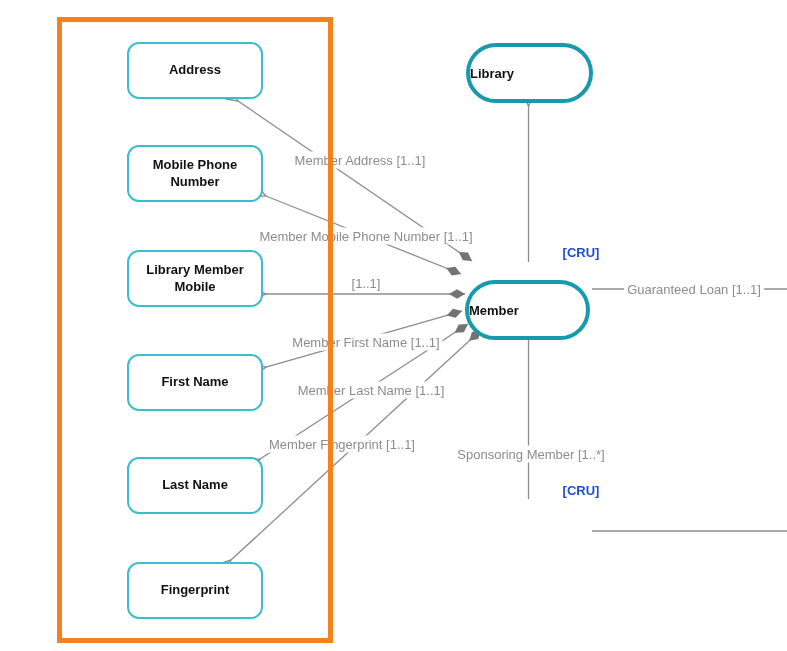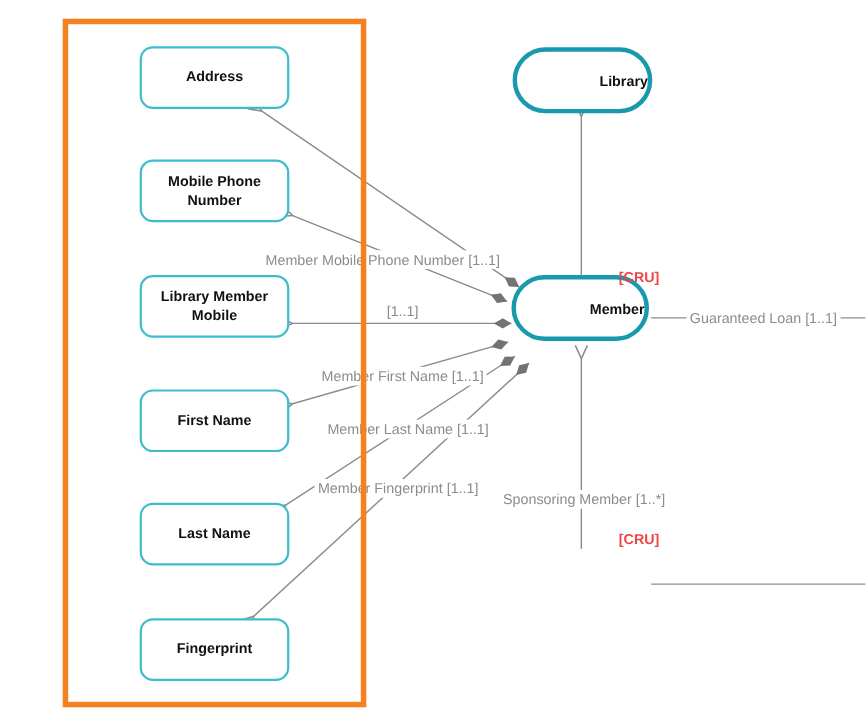--- a/index.html
+++ b/index.html
@@ -44,21 +44,21 @@
   
   .entity-node {
     position: absolute;
     width: 125px;
     height: 60px;
     border: 4px solid #1899ac;
     border-radius: 30px;
     background: #ffffff;
     display: flex;
     align-items: center;
-    justify-content: flex-end;
+    justify-content: flex-start;
     text-align: center;
     font-size: 13px;
     font-weight: bold;
     color: #111111;
     z-index: 2;
   }
 
   
   .edge-label {
     position: absolute;
@@ -70,21 +70,21 @@
     padding: 1px 3px;
     z-index: 3;
   }
 
   .crud-badge {
     position: absolute;
     transform: translate(-50%, -50%);
     white-space: nowrap;
     font-size: 13px;
     font-weight: bold;
-    color: #ef4444;
+    color: #1d4ed8;
     z-index: 3;
   }
 
   
   .highlight-frame {
     position: absolute;
     left: 57px;
     top: 17px;
     width: 276px;
     height: 626px;
@@ -141,30 +141,31 @@
   <div class="attr-box" style="top:354px">
     <span>First Name</span>
   </div>
   <div class="attr-box" style="top:562px">
     <span>Fingerprint</span>
   </div>
 
   <div class="entity-node" style="left:466px; top:43px; width:127px">
     <span>Library</span>
   </div>
-  <div class="entity-node" style="left:465px; top:250px">
+  <div class="entity-node" style="left:465px; top:280px">
     <span>Member</span>
   </div>
 
   <div class="crud-badge" style="left:581px; top:252px">[CRU]</div>
   <div class="crud-badge" style="left:581px; top:490px">[CRU]</div>
 
-  <div class="edge-label" style="left:348px; top:236px">Member Mobile Phone Number [1..1]</div>
+  <div class="edge-label" style="left:360px; top:160px">Member Address [1..1]</div>
+  <div class="edge-label" style="left:366px; top:236px">Member Mobile Phone Number [1..1]</div>
   <div class="edge-label" style="left:366px; top:283px">[1..1]</div>
   <div class="edge-label" style="left:366px; top:342px">Member First Name [1..1]</div>
   <div class="edge-label" style="left:371px; top:390px">Member Last Name [1..1]</div>
-  <div class="edge-label" style="left:362px; top:444px">Member Fingerprint [1..1]</div>
+  <div class="edge-label" style="left:342px; top:444px">Member Fingerprint [1..1]</div>
   <div class="edge-label" style="left:531px; top:454px">Sponsoring Member [1..*]</div>
   <div class="edge-label" style="left:694px; top:289px">Guaranteed Loan [1..1]</div>
 
   <div class="highlight-frame"></div>
 
 </div>
 
 </body></html>

